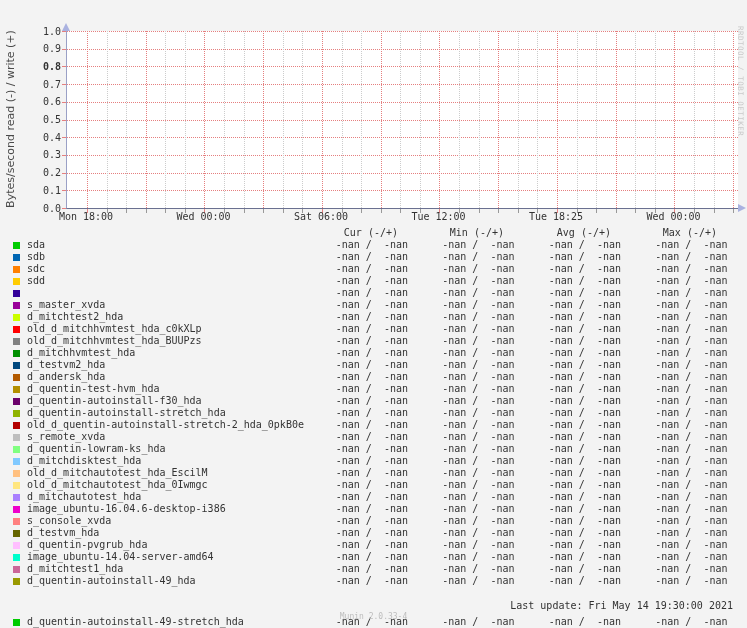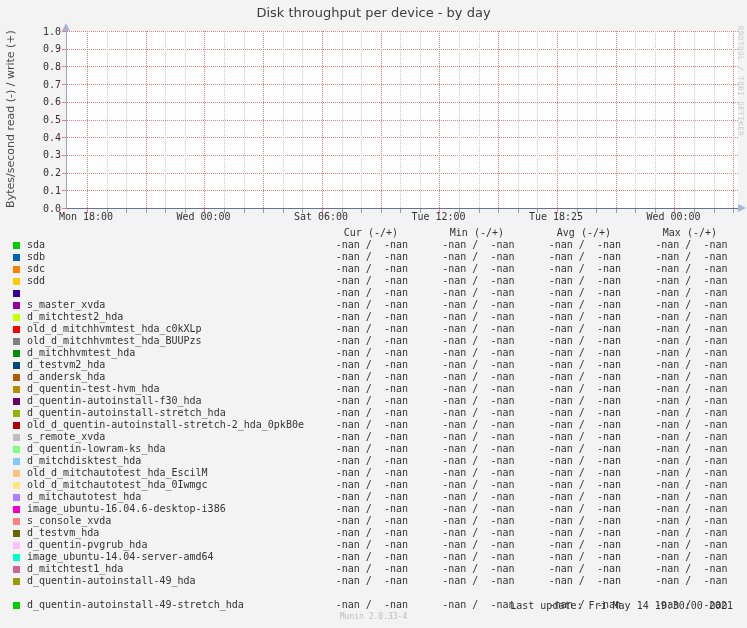--- a/index.html
+++ b/index.html
@@ -38,21 +38,20 @@
   .lval{position:absolute;width:90px;text-align:right;white-space:pre;color:#333;}
   .last-update{position:absolute;right:14px;top:600px;font-size:10px;height:11px;
                line-height:11px;color:#333;}
   .version{position:absolute;left:0;top:612px;width:747px;text-align:center;
            font-size:8px;color:#bdbdbd;}
 </style>
 </head>
 <body>
 
 <div class="page">
-  <div class="title">Disk throughput per device - by day</div>
   <div class="watermark">RRDTOOL / TOBI OETIKER</div>
   <div class="ylabel">Bytes/second read (-) / write (+)</div>
 
   <div class="plot" id="plot">
       <div class="gl-h" style="top: 0px;"></div>
       <div class="ytick" style="top: 0px;"></div>
       <div class="gl-h" style="top: 17.7px;"></div>
       <div class="ytick" style="top: 17.7px;"></div>
       <div class="gl-h" style="top: 35.4px;"></div>
       <div class="ytick" style="top: 35.4px;"></div>
@@ -138,21 +137,21 @@
       <div class="gl-v" style="left: 646.656px;"></div>
       <div class="xtick" style="left: 646.656px;"></div>
       <div class="gl-v major" style="left: 666.239px;"></div>
       <div class="xtick" style="left: 666.239px;"></div>
     </div>
   <div class="arrow-up"></div>
   <div class="arrow-right"></div>
   <div id="axes">
       <div class="ylab" style="left: 31px; top: 25.5px;">1.0</div>
       <div class="ylab" style="left: 31px; top: 43.2px;">0.9</div>
-      <div class="ylab" style="left: 31px; top: 60.9px;">0.8</div>
+      <div class="ylab" style="left: 31px; top: 60.9px; font-weight: bold;">0.8</div>
       <div class="ylab" style="left: 31px; top: 78.6px;">0.7</div>
       <div class="ylab" style="left: 31px; top: 96.3px;">0.6</div>
       <div class="ylab" style="left: 31px; top: 114px;">0.5</div>
       <div class="ylab" style="left: 31px; top: 131.7px;">0.4</div>
       <div class="ylab" style="left: 31px; top: 149.4px;">0.3</div>
       <div class="ylab" style="left: 31px; top: 167.1px;">0.2</div>
       <div class="ylab" style="left: 31px; top: 184.8px;">0.1</div>
       <div class="ylab" style="left: 31px; top: 202.5px;">0.0</div>
       <div class="xlab" style="left: 46px; top: 211px;">Mon 18:00</div>
       <div class="xlab" style="left: 163.5px; top: 211px;">Wed 00:00</div>
@@ -392,21 +391,21 @@
         <div class="lval" style="left: 637.5px;">-nan /  -nan</div>
       </div>
       <div class="lrow" style="top: 575px;">
         <div class="swatch" style="background: rgb(153, 153, 0);"></div>
         <div class="lname">d_quentin-autoinstall-49_hda</div>
         <div class="lval" style="left: 318px;">-nan /  -nan</div>
         <div class="lval" style="left: 424.5px;">-nan /  -nan</div>
         <div class="lval" style="left: 531px;">-nan /  -nan</div>
         <div class="lval" style="left: 637.5px;">-nan /  -nan</div>
       </div>
-      <div class="lrow" style="top: 599px;">
+      <div class="lrow" style="top: 616px;">
         <div class="swatch" style="background: rgb(0, 204, 0);"></div>
         <div class="lname">d_quentin-autoinstall-49-stretch_hda</div>
         <div class="lval" style="left: 318px;">-nan /  -nan</div>
         <div class="lval" style="left: 424.5px;">-nan /  -nan</div>
         <div class="lval" style="left: 531px;">-nan /  -nan</div>
         <div class="lval" style="left: 637.5px;">-nan /  -nan</div>
       </div>
     </div>
 
   <div class="last-update">Last update: Fri May 14 19:30:00 2021</div>

